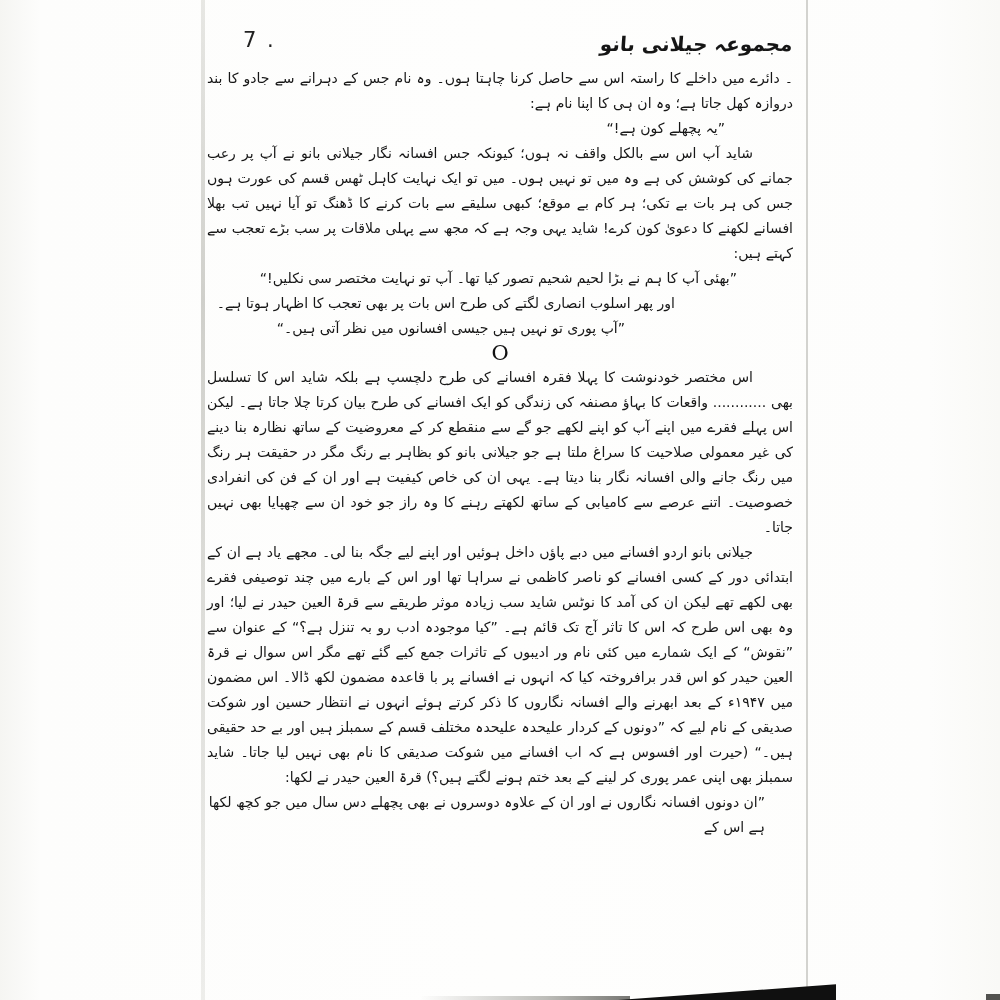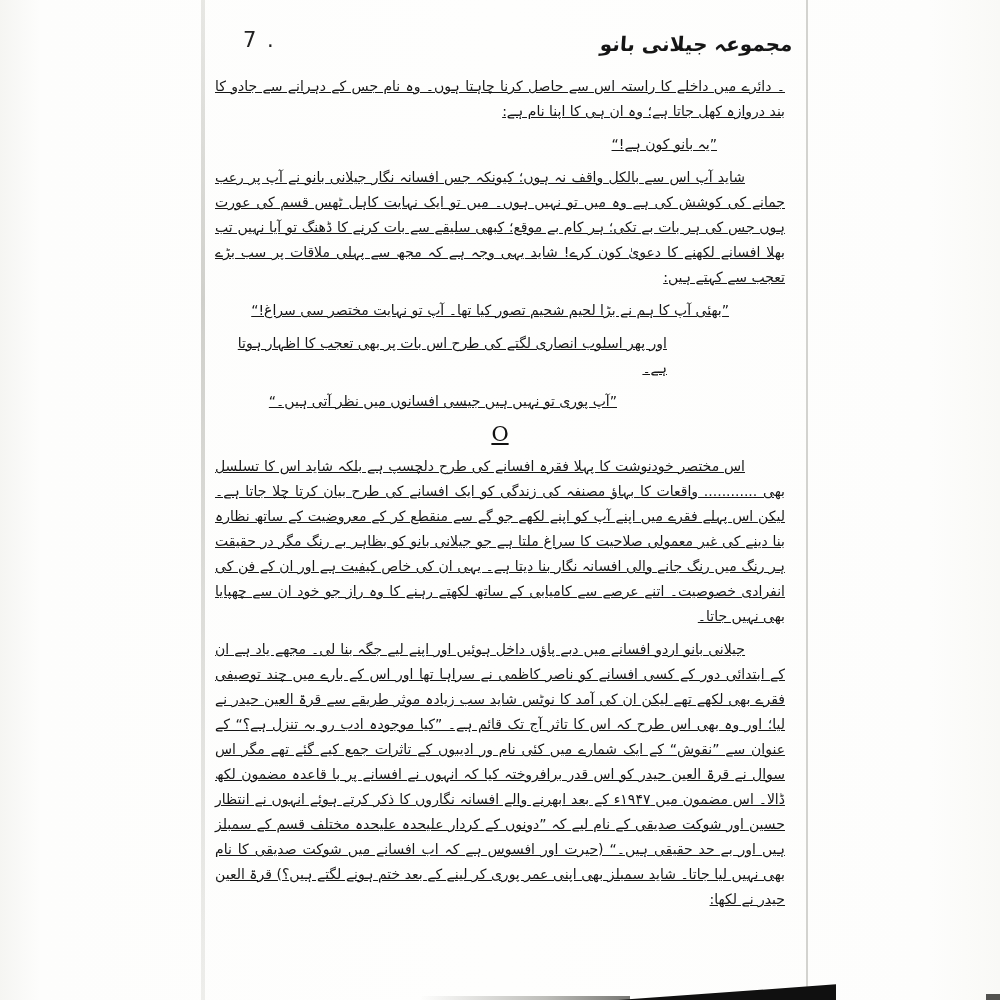--- a/index.html
+++ b/index.html
@@ -31,21 +31,21 @@
     position:absolute;right:207px;top:32px;
     direction:rtl;font-size:20px;font-weight:bold;color:#151515;
     transform:skewX(-4deg);
   }
   .content{
     position:absolute;left:207px;top:66px;width:586px;
     direction:rtl;unicode-bidi:embed;
     text-align:justify;
     font-size:14px;line-height:25px;color:#161616;
   }
-  .content p{margin:8px;text-decoration:underline;}
+  .content p{margin:0;}
   .indent{text-indent:40px;}
   .gap-top{margin-top:30px;}
   .q{text-align:right;}
   .q1{padding-right:68px;}
   .q2{padding-right:56px;}
   .q-ansari{padding-right:118px;}
   .q3{padding-right:168px;}
   .q4{padding-right:28px;}
   .divider{
     text-align:center;font-family:"DejaVu Serif","Liberation Serif",serif;
@@ -72,34 +72,35 @@
 <div class="sheet">
   <div class="edge-left"></div>
   <div class="edge-right"></div>
 
   <div class="pageno">7 .</div>
   <div class="booktitle">مجموعہ جیلانی بانو</div>
 
   <div class="content">
     <p class="p-intro">۔ دائرے میں داخلے کا راستہ اس سے حاصل کرنا چاہتا ہوں۔ وہ نام جس کے دہرانے سے جادو کا بند دروازہ کھل جاتا ہے؛ وہ ان ہی کا اپنا نام ہے:</p>
 
-    <p class="q q1 gap-top">”یہ بانو کون ہے!“</p>
+    <p class="q q1 gap-top">”یہ پچھلے کون ہے!“</p>
 
     <p class="indent">شاید آپ اس سے بالکل واقف نہ ہوں؛ کیونکہ جس افسانہ نگار جیلانی بانو نے آپ پر رعب جمانے کی کوشش کی ہے وہ میں تو نہیں ہوں۔ میں تو ایک نہایت کاہل ٹھس قسم کی عورت ہوں جس کی ہر بات بے تکی؛ ہر کام بے موقع؛ کبھی سلیقے سے بات کرنے کا ڈھنگ تو آیا نہیں تب بھلا افسانے لکھنے کا دعویٰ کون کرے! شاید یہی وجہ ہے کہ مجھ سے پہلی ملاقات پر سب بڑے تعجب سے کہتے ہیں:</p>
 
-    <p class="q q2">”بھئی آپ کا ہم نے بڑا لحیم شحیم تصور کیا تھا۔ آپ تو نہایت مختصر سی سراغ!“</p>
+    <p class="q q2">”بھئی آپ کا ہم نے بڑا لحیم شحیم تصور کیا تھا۔ آپ تو نہایت مختصر سی نکلیں!“</p>
 
     <p class="q q-ansari">اور پھر اسلوب انصاری لگتے کی طرح اس بات پر بھی تعجب کا اظہار ہوتا ہے۔</p>
 
     <p class="q q3">”آپ پوری تو نہیں ہیں جیسی افسانوں میں نظر آتی ہیں۔“</p>
 
     <p class="divider">O</p>
 
     <p class="indent">اس مختصر خودنوشت کا پہلا فقرہ افسانے کی طرح دلچسپ ہے بلکہ شاید اس کا تسلسل بھی ............ واقعات کا بہاؤ مصنفہ کی زندگی کو ایک افسانے کی طرح بیان کرتا چلا جاتا ہے۔ لیکن اس پہلے فقرے میں اپنے آپ کو اپنے لکھے جو گے سے منقطع کر کے معروضیت کے ساتھ نظارہ بنا دینے کی غیر معمولی صلاحیت کا سراغ ملتا ہے جو جیلانی بانو کو بظاہر بے رنگ مگر در حقیقت ہر رنگ میں رنگ جانے والی افسانہ نگار بنا دیتا ہے۔ یہی ان کی خاص کیفیت ہے اور ان کے فن کی انفرادی خصوصیت۔ اتنے عرصے سے کامیابی کے ساتھ لکھتے رہنے کا وہ راز جو خود ان سے چھپایا بھی نہیں جاتا۔</p>
 
     <p class="indent">جیلانی بانو اردو افسانے میں دبے پاؤں داخل ہوئیں اور اپنے لیے جگہ بنا لی۔ مجھے یاد ہے ان کے ابتدائی دور کے کسی افسانے کو ناصر کاظمی نے سراہا تھا اور اس کے بارے میں چند توصیفی فقرے بھی لکھے تھے لیکن ان کی آمد کا نوٹس شاید سب زیادہ موثر طریقے سے قرۃ العین حیدر نے لیا؛ اور وہ بھی اس طرح کہ اس کا تاثر آج تک قائم ہے۔ ”کیا موجودہ ادب رو بہ تنزل ہے؟“ کے عنوان سے ”نقوش“ کے ایک شمارے میں کئی نام ور ادیبوں کے تاثرات جمع کیے گئے تھے مگر اس سوال نے قرۃ العین حیدر کو اس قدر برافروختہ کیا کہ انہوں نے افسانے پر با قاعدہ مضمون لکھ ڈالا۔ اس مضمون میں ۱۹۴۷ء کے بعد ابھرنے والے افسانہ نگاروں کا ذکر کرتے ہوئے انہوں نے انتظار حسین اور شوکت صدیقی کے نام لیے کہ ”دونوں کے کردار علیحدہ علیحدہ مختلف قسم کے سمبلز ہیں اور بے حد حقیقی ہیں۔“ (حیرت اور افسوس ہے کہ اب افسانے میں شوکت صدیقی کا نام بھی نہیں لیا جاتا۔ شاید سمبلز بھی اپنی عمر پوری کر لینے کے بعد ختم ہونے لگتے ہیں؟) قرۃ العین حیدر نے لکھا:</p>
 
+    <p class="q q4">”ان دونوں افسانہ نگاروں نے اور ان کے علاوہ دوسروں نے بھی پچھلے دس سال میں جو کچھ لکھا ہے اس کے</p>
   </div>
 
   <div class="wedge-smudge"></div>
   <div class="wedge"></div>
   <div class="corner-speck"></div>
 </div>
 
 </body></html>

